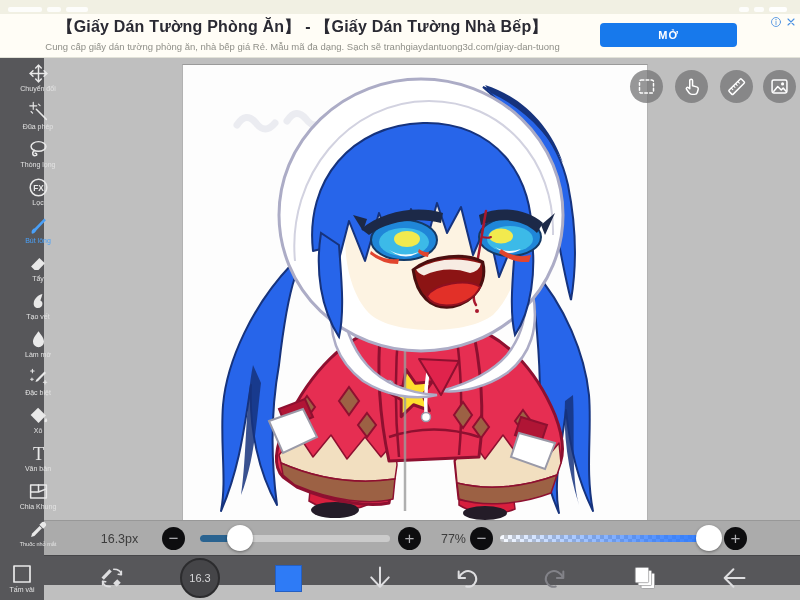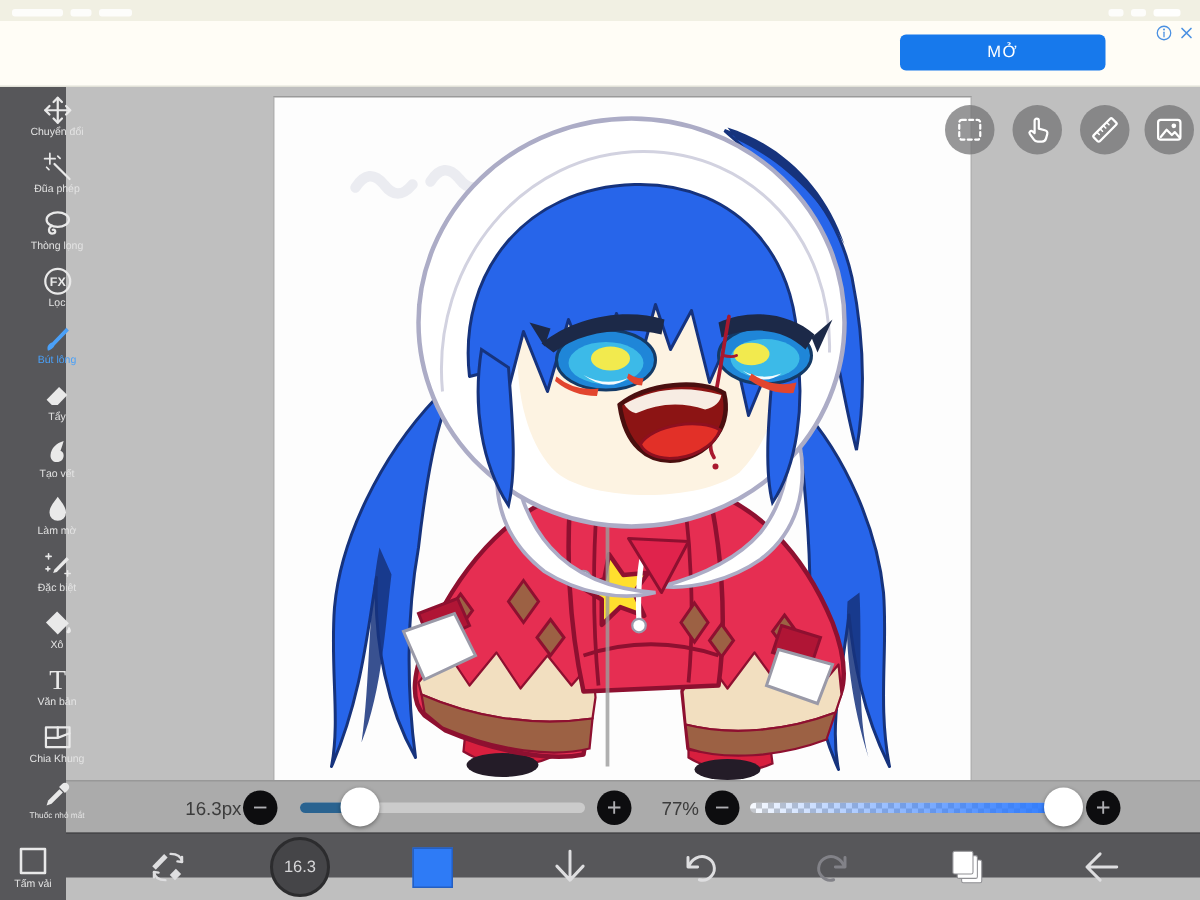--- a/index.html
+++ b/index.html
@@ -11,21 +11,21 @@
              display:flex;align-items:center;justify-content:space-between;padding:0 8px;box-sizing:border-box;}
   .blurbit{height:5px;border-radius:2px;background:rgba(255,255,255,.85);display:inline-block;margin-right:5px;}
 
   
   .adbanner{position:absolute;left:0;top:14px;width:800px;height:44px;background:#fffdf6;
             border-bottom:1px solid #e2e2d8;box-sizing:border-box;}
   .ad-text{position:absolute;left:20px;top:3px;width:565px;text-align:center;}
   .ad-title{font-size:16px;font-weight:bold;color:#2a2a33;letter-spacing:.2px;white-space:nowrap;}
   .ad-sub{font-size:9.5px;color:#8f8f88;margin-top:3px;white-space:nowrap;}
   .ad-cta{position:absolute;left:600px;top:9px;width:137px;height:24px;background:var(--c-accent_blue,#1779ec);
-          color:#fff;font-size:11px;font-weight:normal;letter-spacing:1px;border:none;border-radius:4px;
+          color:#fff;font-size:11px;font-weight:bold;letter-spacing:1px;border:none;border-radius:4px;
           display:flex;align-items:center;justify-content:center;cursor:pointer;}
   .ad-corner{position:absolute;right:3px;top:2px;display:flex;gap:3px;color:#4a90e2;}
   .ad-corner .i{width:12px;height:12px;}
   .ad-corner svg{width:12px;height:12px;display:block;}
 
   
   .sidebar{position:absolute;left:0;top:58px;width:44px;height:542px;background:var(--c-sidebar_bg,#57575a);
            display:flex;flex-direction:column;z-index:5;}
   .tool{height:38px;display:flex;flex-direction:column;align-items:center;justify-content:center;cursor:pointer;padding-left:32px;}
   .tool .ticon{width:21px;height:21px;color:#e9e9e9;}
@@ -83,20 +83,24 @@
   <div class="statusbar">
     <div>
       <span class="blurbit" style="width:34px"></span><span class="blurbit" style="width:14px"></span><span class="blurbit" style="width:22px"></span>
     </div>
     <div>
       <span class="blurbit" style="width:10px"></span><span class="blurbit" style="width:10px"></span><span class="blurbit" style="width:18px;background:rgba(255,255,255,.95)"></span>
     </div>
   </div>
 
   <div class="adbanner">
+    <div class="ad-text">
+      <div class="ad-title">【Giấy Dán Tường Phòng Ăn】 - 【Giấy Dán Tường Nhà Bếp】</div>
+      <div class="ad-sub">Cung cấp giấy dán tường phòng ăn, nhà bếp giá Rẻ. Mẫu mã đa dạng. Sạch sẽ tranhgiaydantuong3d.com/giay-dan-tuong</div>
+    </div>
     <button class="ad-cta">MỞ</button>
     <div class="ad-corner">
       <span class="i">
           <svg viewBox="0 0 24 24" fill="none" stroke="currentColor" stroke-width="1.7" stroke-linecap="round" stroke-linejoin="round">
             <circle cx="12" cy="12" r="9"></circle>
             <path d="M12 11v6"></path>
             <circle cx="12" cy="7.3" r="1.3" fill="currentColor" stroke="none"></circle>
           </svg>
         </span>
       <span class="i">
@@ -376,21 +380,21 @@
     <div class="obtn" style="left:719px;top:12px">
         <svg viewBox="0 0 24 24" fill="none" stroke="currentColor" stroke-width="1.7" stroke-linecap="round" stroke-linejoin="round">
           <rect x="3.5" y="4.5" width="17" height="15" rx="2"></rect>
           <circle cx="15.5" cy="9" r="1.8" fill="currentColor" stroke="none"></circle>
           <path d="M5.5 17.5L10 12l4 4 2.2-2.2 3.3 3.7"></path>
         </svg>
       </div>
   </div>
 
   <div class="sliderbar">
-    <div class="slabel" style="left:62px;width:55px;text-align:right">16.3px</div>
+    <div class="slabel" style="left:48px;width:55px;text-align:center">16.3px</div>
     <div class="cbtn" style="left:118px">−</div>
     <div class="track" style="left:156px;width:190px">
       <div class="fill" id="track1-fill" style="width: 21%;"></div>
       <div class="thumb" id="thumb1" style="left: calc(21% - 13px);"></div>
     </div>
     <div class="cbtn" style="left:354px">+</div>
 
     <div class="slabel" style="left:376px;width:46px;text-align:right">77%</div>
     <div class="cbtn" style="left:426px">−</div>
     <div class="track op" style="left:456px;width:218px">

